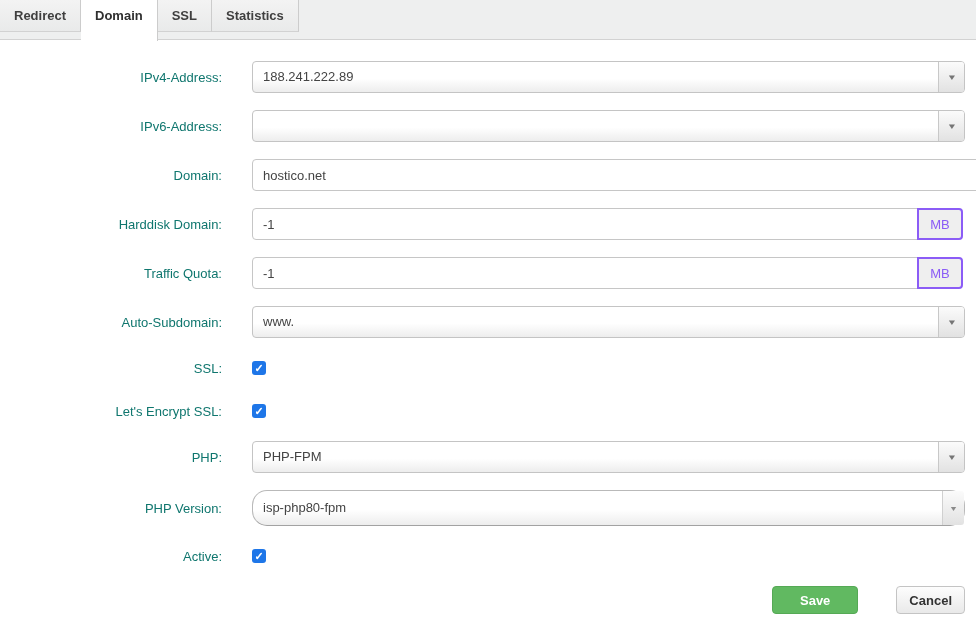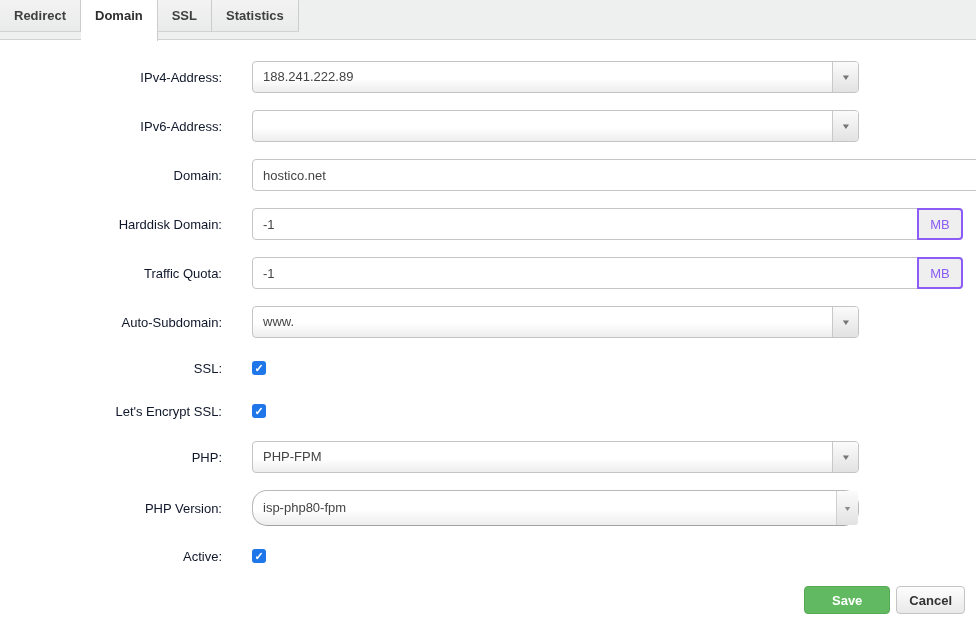--- a/index.html
+++ b/index.html
@@ -13,33 +13,33 @@
     font-weight:bold; color:#3f3f3f; background:linear-gradient(#f3f3f3,#e9eaea);
     border-right:1px solid #cccccc; border-bottom:1px solid #d2d2d2;
     cursor:pointer; white-space:nowrap; }
   .tab.active { background:#ffffff; height:41px; border-bottom:none;
     position:relative; z-index:2; color:#2f2f2f; }
 
   
   .content { padding:21px 11px 0 0; }
   .row { display:flex; align-items:center; margin-bottom:17px; }
   .row.cb { height:26px; }
-  .lbl { width:222px; text-align:right; font-size:13px; color:#0f172a;
+  .lbl { width:222px; text-align:right; font-size:13px; color:#0f766e;
     flex:0 0 222px; margin-right:30px; }
   .ctl { flex:1; display:flex; align-items:center; }
 
   input.txt { height:32px; width:841px; border:1px solid #c6c6c6;
     border-radius:4px; padding:0 10px; font-size:13px; color:#444;
     font-family:"Liberation Sans", sans-serif; background:#ffffff; }
   input.txt.with-unit { width:666px; border-radius:4px 0 0 4px; }
   .unit { height:32px; width:46px; margin-left:-1px; border:2px solid #8b5cf6;
     border-radius:0 4px 4px 0; background:#efefef; color:#8b5cf6;
     font-size:13px; display:flex; align-items:center; justify-content:center; }
 
-  .select { width:607px; height:32px; border:1px solid #c4c4c4;
+  .select { width:713px; height:32px; border:1px solid #c4c4c4;
     border-radius:4px; background:linear-gradient(#ffffff 55%, #ededed);
     display:flex; cursor:pointer; }
   .select-value { flex:1; line-height:30px; padding-left:10px; font-size:13px;
     color:#444; white-space:nowrap; overflow:hidden; }
   .select-btn { width:26px; border-left:1px solid #c8c8c8;
     background:linear-gradient(#fbfbfb,#e2e2e2); border-radius:0 3px 3px 0;
     display:flex; align-items:center; justify-content:center; }
   .arrow { font-size:8px; color:#757575; transform:scaleX(1.3); }
 
   .select.tall { height:36px; border-color:#b9b9b9; border-bottom-color:#a2a2a2;border-radius:15px; }
@@ -47,21 +47,21 @@
   .select.tall .select-btn { width:22px; border-left:1px solid #d0d0d0; }
   .select.tall .arrow { font-size:7px; color:#8a8a8a; }
 
   .checkbox { width:14px; height:14px; border-radius:3px; background:#1e76e8;
     color:#ffffff; font-size:11px; line-height:14px; font-weight:bold;
     text-align:center; cursor:pointer; }
 
   
   .buttons { display:flex; justify-content:flex-end; gap:6px; }
   button { height:28px; border-radius:4px; font-size:13px; font-weight:bold;
-    font-family:"Liberation Sans", sans-serif; cursor:pointer; }
+    font-family:"Liberation Sans", sans-serif; cursor:pointer;margin-left:32px; }
   .btn-save { background:#61b961; border:1px solid #55a955; color:#ffffff;
     padding:0 27px; }
   .btn-cancel { background:linear-gradient(#fdfdfd,#e9e9e9);
     border:1px solid #c4c4c4; color:#333333; padding:0 12px; }
 </style>
 </head>
 <body>
 
 <div class="tabbar">
   <div class="tab">Redirect</div>

